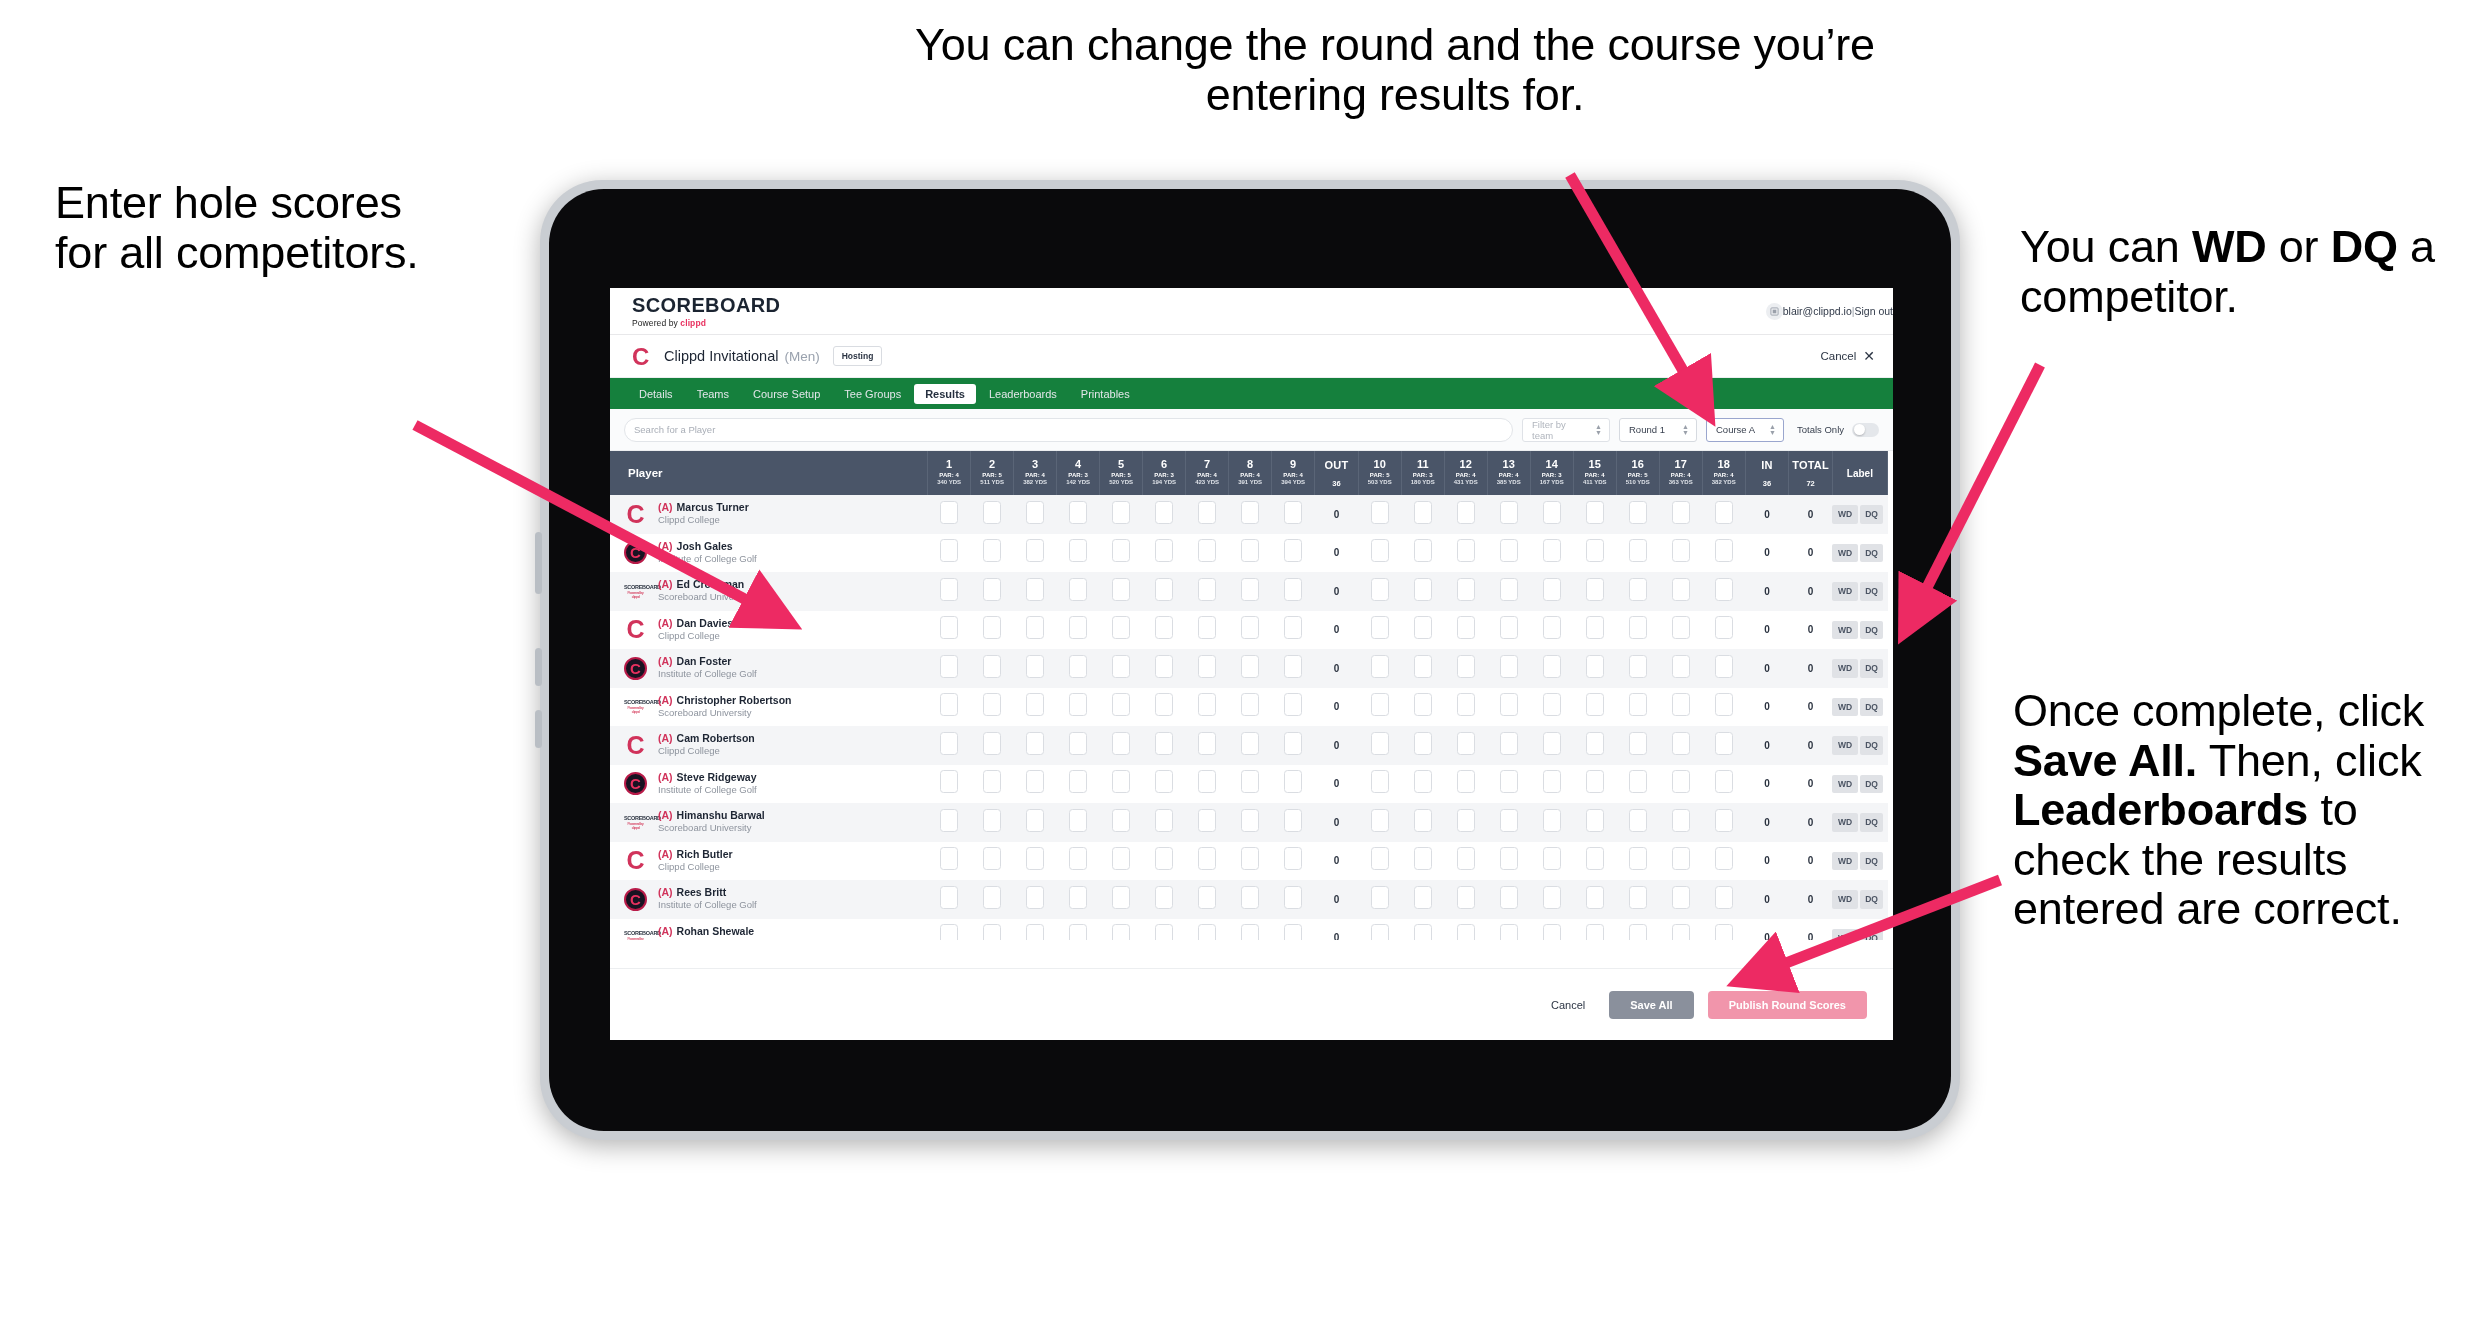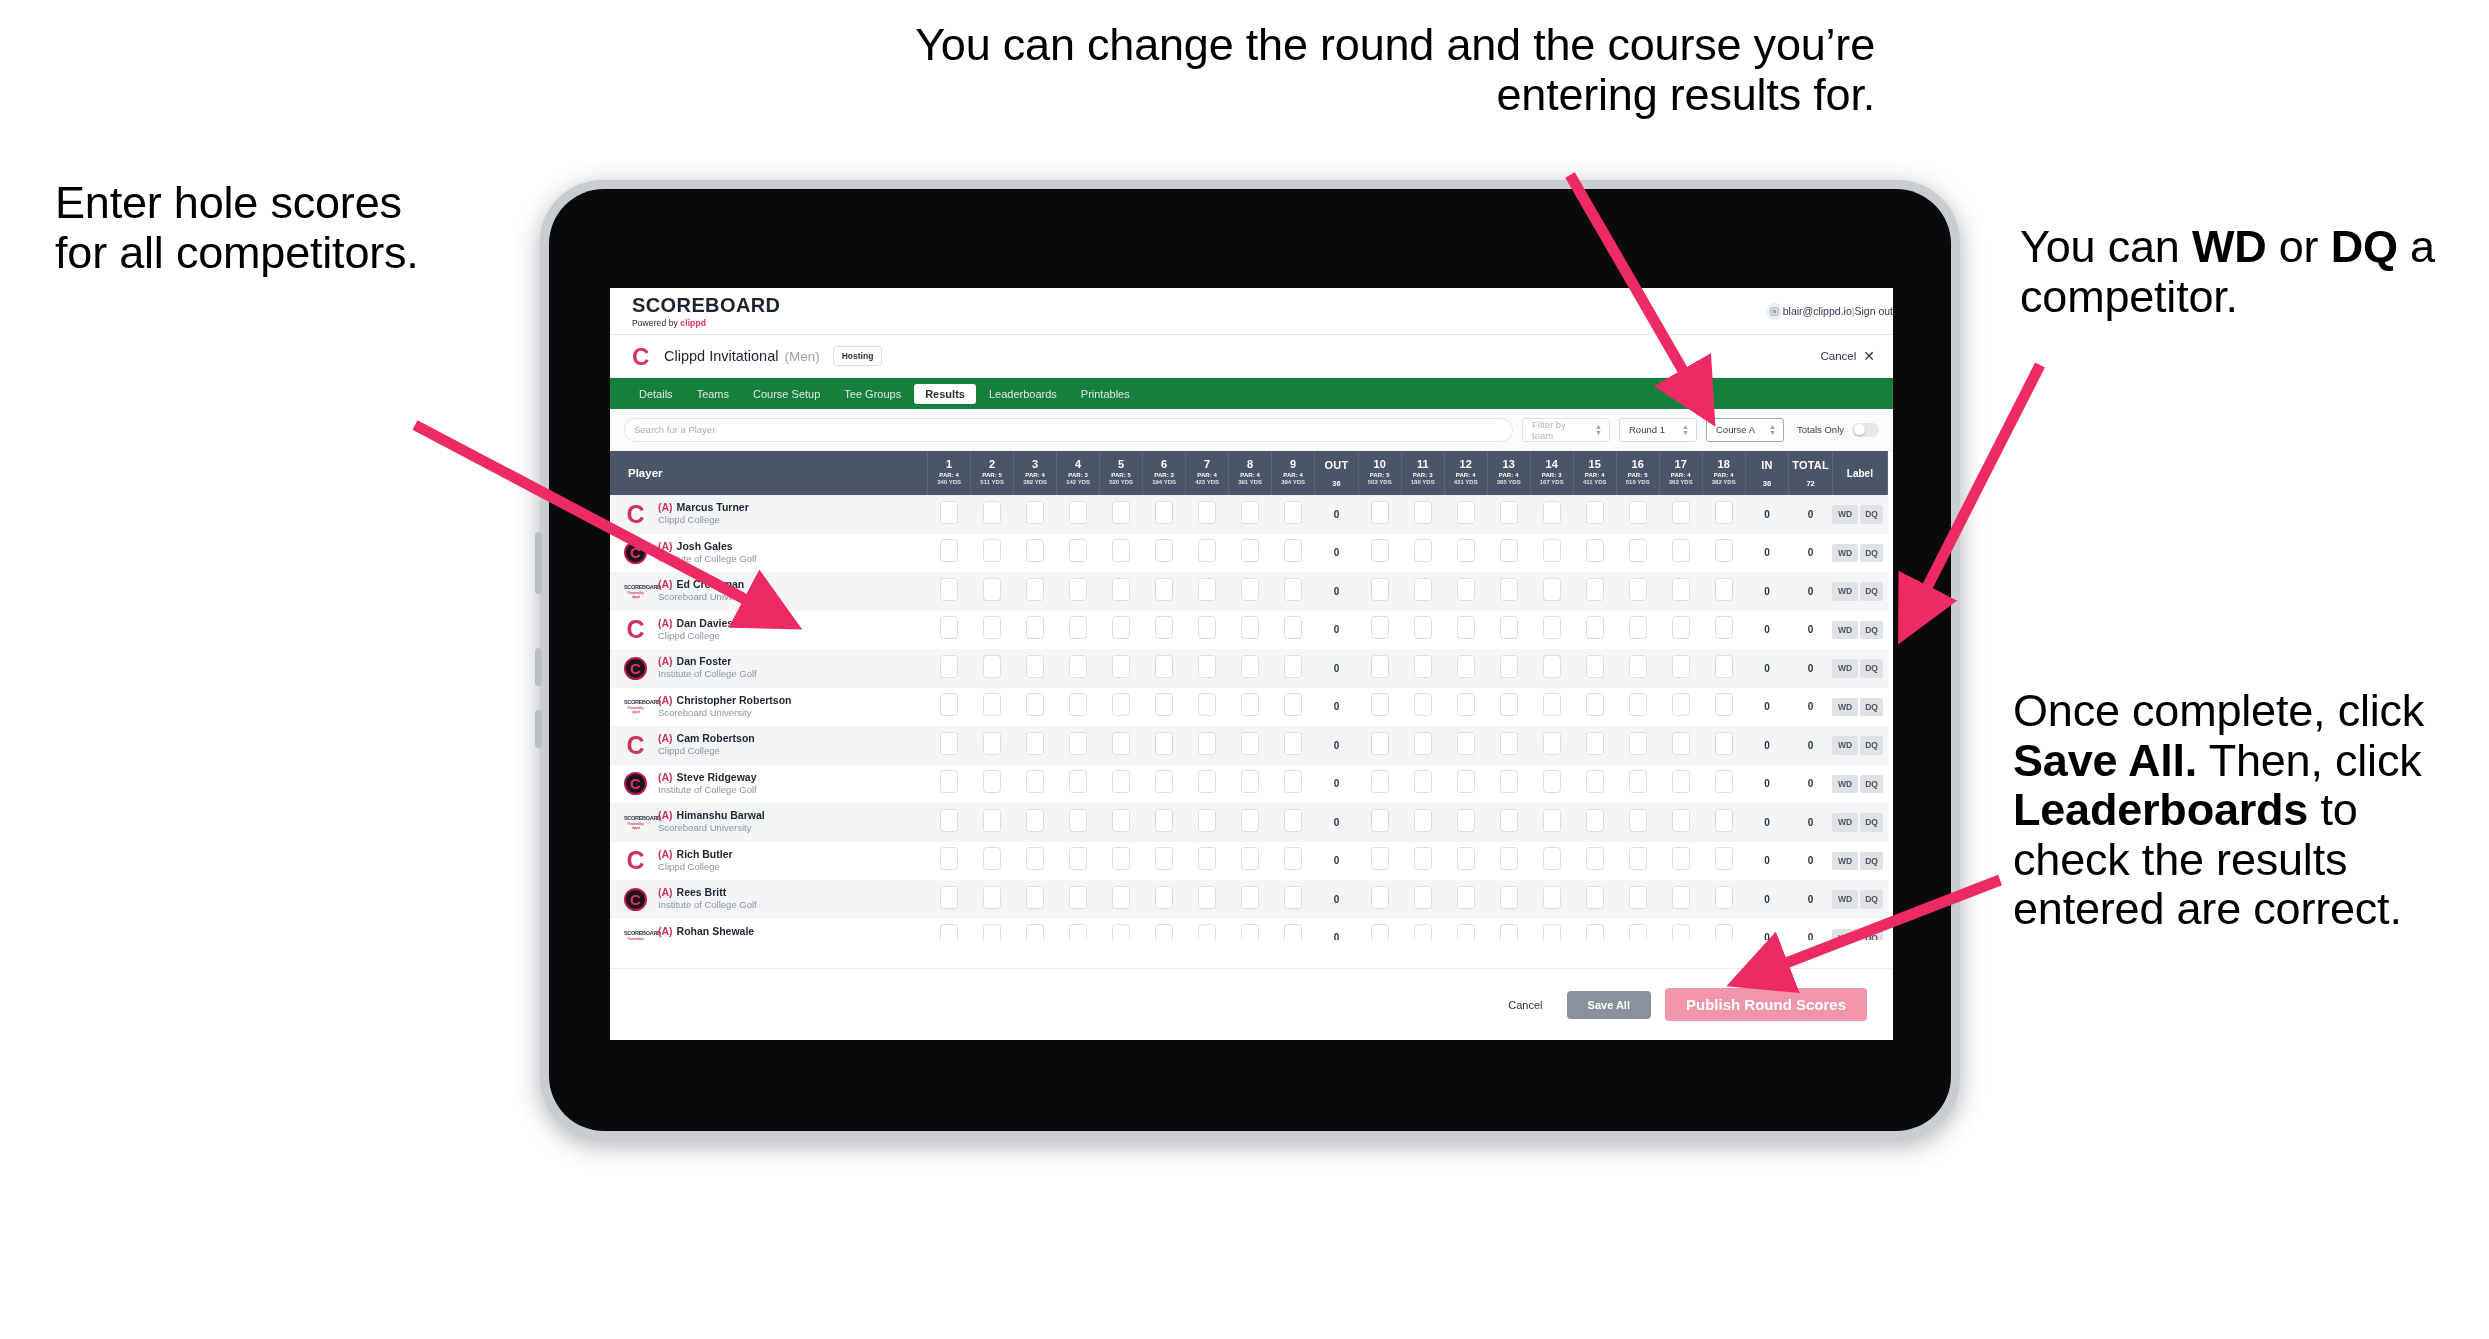--- a/index.html
+++ b/index.html
@@ -16,21 +16,21 @@
     position: absolute;
     color: #000;
     font-size: 45px;
     line-height: 1.10;
     font-weight: 400;
     letter-spacing: -0.2px;
     white-space: pre-line;
   }
   .anno b { font-weight: 700; }
   #anno-left   { left: 55px;  top: 178px;  width: 400px; }
-  #anno-top    { left: 915px; top: 20px;   width: 960px; text-align: right; }
+  #anno-top    { left: 915px; top: 20px;   width: 960px; text-align: center; }
   #anno-wd     { left: 2020px; top: 222px; width: 450px; }
   #anno-save   { left: 2013px; top: 686px; width: 470px; }
 
   
   .arrow { position: absolute; pointer-events: none; }
 
   
   #tablet {
     position: absolute;
     left: 540px; top: 180px;
@@ -215,21 +215,21 @@
     background:#fff; border-top: 1px solid #eceef0;
     display:flex; align-items:center; justify-content:flex-end;
     padding-right: 26px; gap: 14px;
   }
   .btn-cancel { font-size: 11px; color:#2c3544; cursor:pointer; padding: 0 10px; }
   .btn-save {
     background:#8a909c; color:#fff; font-size: 11px; font-weight:600;
     padding: 8px 21px; border-radius: 4px; cursor:pointer;
   }
   .btn-publish {
-    background:#f195ab; color:#fff; font-size: 15px; font-weight:600;
+    background:#f195ab; color:#fff; font-size: 11px; font-weight:600;
     padding: 8px 21px; border-radius: 4px; cursor:pointer;
   }
   #footer-gap { position:absolute; left:0; right:0; bottom:72px; height: 28px; background:#fff; }
 </style>
 </head>
 <body>
 
 <div id="stage">
 
   <div class="anno" id="anno-left">Enter hole scores for all competitors.</div>

